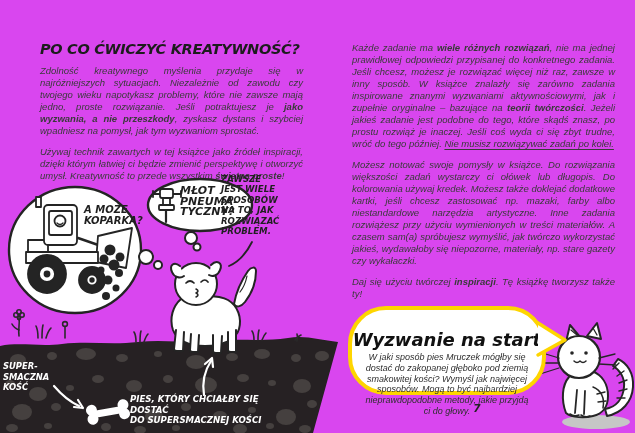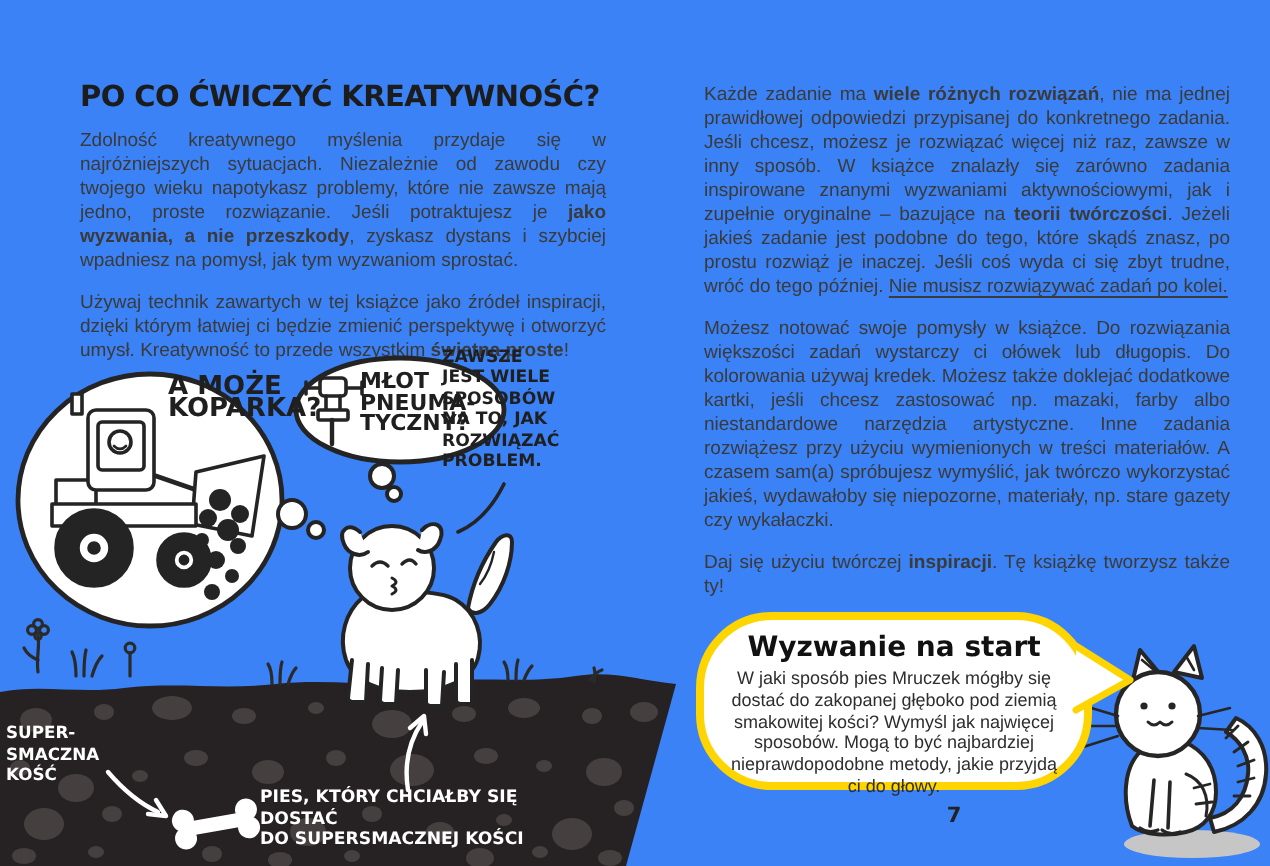--- a/index.html
+++ b/index.html
@@ -1,37 +1,37 @@
 <!DOCTYPE html>
 <html><head>
 <meta charset="utf-8">
 <style>
   html,body{margin:0;padding:0;background:#e8e8e8;}
-  #spread{position:relative;width:635px;height:433px;background:#3b82f6;overflow:hidden;
-          font-family:"Liberation Sans",sans-serif;color:#333;}
+  #spread{position:relative;width:635px;height:433px;background:#d946ef;overflow:hidden;
+          font-family:"Liberation Sans",sans-serif;color:#333;font-style:italic;}
   .col{position:absolute;top:42px;width:263px;}
   #left-col{left:40px;}
   #right-col{left:352px;}
   h1.head{margin:0 0 7px 0;font-family:"DejaVu Sans",sans-serif;font-weight:bold;
           font-size:14.5px;line-height:1.1;color:#1c1c1c;letter-spacing:-0.3px;white-space:nowrap;}
   p.body{margin:0 0 9px 0;font-size:9.5px;line-height:12px;text-align:justify;color:#3a3a3a;}
   .uline{text-decoration:underline;text-underline-offset:2px;}
   .comic{position:absolute;font-family:"DejaVu Sans",sans-serif;font-weight:bold;color:#1f1f1f;
          white-space:pre-line;z-index:4;}
   .comic.white{color:#ffffff;}
-  #koparka-label{left:84px;top:188px;width:58px;font-size:13px;line-height:11px;}
+  #koparka-label{left:84px;top:204px;width:58px;font-size:10px;line-height:11px;}
   #mlot-label{left:180px;top:186px;width:64px;font-size:11px;line-height:10.6px;}
   #zawsze-label{left:221px;top:174px;width:62px;font-size:8.6px;line-height:10.4px;}
   #bone-label{left:3px;top:361px;width:58px;font-size:8.4px;line-height:10.6px;}
   #pies-label{left:130px;top:394px;width:160px;font-size:8.6px;line-height:10.6px;}
   #illu{position:absolute;left:0;top:0;z-index:1;}
   #challenge{position:absolute;left:348px;top:306px;width:198px;height:89px;box-sizing:border-box;
              background:#fff;border:4px solid #fed500;border-radius:38px;z-index:2;text-align:center;}
-  #challenge .title{font-family:"DejaVu Sans",sans-serif;font-weight:bold;font-size:14px;
-                    color:#111;margin-top:6px;}
+  #challenge .title{font-family:"DejaVu Sans",sans-serif;font-weight:bold;font-size:18px;
+                    color:#111;margin-top:19px;}
   #challenge .ctext{font-size:9px;line-height:10.8px;color:#2e2e2e;padding:2px 13px 0 13px;}
   #tail-svg{position:absolute;left:534px;top:317px;z-index:3;}
   #pageno{position:absolute;left:468px;top:402px;width:18px;text-align:center;z-index:4;
           font-family:"DejaVu Sans",sans-serif;font-weight:bold;font-size:10.5px;color:#222;}
 </style>
 </head>
 <body>
 
 <div id="spread">
 

